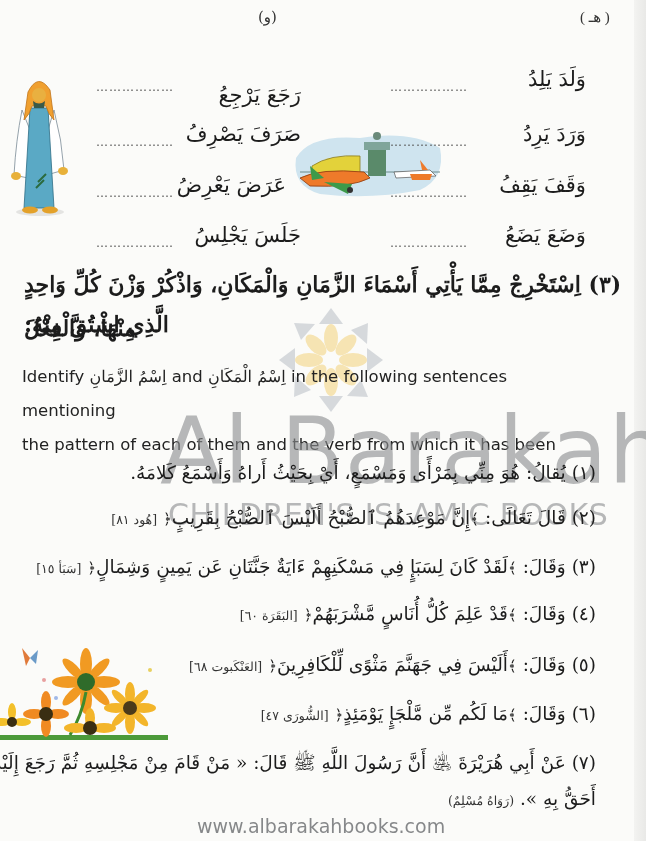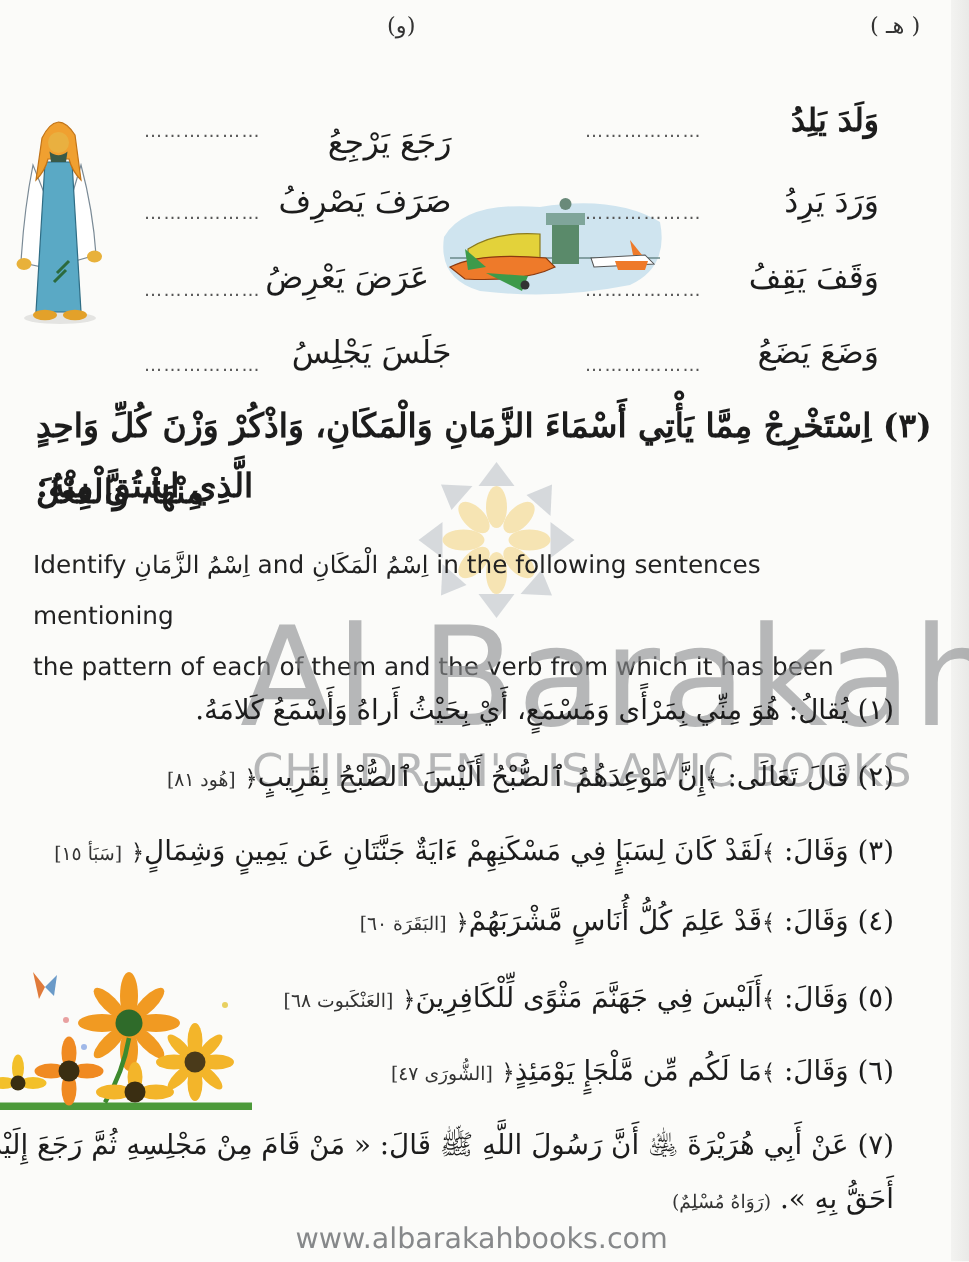--- a/index.html
+++ b/index.html
@@ -43,21 +43,21 @@
   .wm-url { font-size:19px; color:#7a7c7e; opacity:0.9; }
 
   .illus svg { display:block; }
 </style>
 </head>
 <body>
 
 <div class="page-edge"></div>
 
 <div class="abs sec-label" style="left:258px; top:8px;">(و)</div>
-<div class="abs sec-label rtl" style="left:580px; top:8px;">( هـ )</div>
+<div class="abs sec-label rtl" style="left:580px; top:8px;font-family:Liberation Serif, serif;">( هـ )</div>
 
 <div class="abs illus" style="left:8px; top:70px;">
   <svg width="60" height="150" viewBox="0 0 60 150">
     <ellipse cx="32" cy="142" rx="24" ry="4" fill="#e4e4e2"></ellipse>
     <path d="M14 40 Q8 70 6 105 L20 108 L22 60 Z" fill="#ffffff" stroke="#7a8a96" stroke-width="0.8"></path>
     <path d="M46 40 Q54 70 56 100 L42 104 L40 60 Z" fill="#ffffff" stroke="#7a8a96" stroke-width="0.8"></path>
     <path d="M22 38 L40 38 L46 138 L16 138 Z" fill="#5aa9c5" stroke="#2f6d85" stroke-width="0.8"></path>
     <path d="M20 22 Q30 2 42 20 L46 50 Q40 44 38 36 L24 36 Q22 44 16 50 Z" fill="#f0a030" stroke="#c27418" stroke-width="0.8"></path>
     <circle cx="31" cy="25" r="7" fill="#e9b040"></circle>
     <path d="M25 31 Q31 36 37 31 L36 38 L26 38 Z" fill="#3a5a48"></path>
@@ -80,21 +80,21 @@
     <path d="M10 50 Q30 40 74 44 L80 50 Q60 60 20 58 Z" fill="#ee7a2a" stroke="#8a3a10" stroke-width="0.8"></path>
     <path d="M20 38 L34 50 L22 52 Z" fill="#3d9a4a"></path>
     <path d="M34 54 L58 66 L62 56 Z" fill="#3d9a4a"></path>
     <circle cx="60" cy="62" r="3" fill="#333"></circle>
     <path d="M104 44 L140 42 L146 48 L106 50 Z" fill="#ffffff" stroke="#555" stroke-width="0.7"></path>
     <path d="M130 32 L138 42 L132 42 Z" fill="#ee7a2a"></path>
     <path d="M120 46 L142 46 L140 52 L122 52 Z" fill="#ee7a2a"></path>
   </svg>
 </div>
 
-<div class="abs vocab-word rtl" style="right:60px; top:67px;font-weight:bold;">وَلَدَ يَلِدُ</div>
+<div class="abs vocab-word rtl" style="right:60px; top:67px;">وَلَدَ يَلِدُ</div>
 <div class="abs dots" style="left:390px; top:80px;">………………</div>
 <div class="abs vocab-word rtl" style="right:345px; top:67px;margin-top:16px;">رَجَعَ يَرْجِعُ</div>
 <div class="abs dots" style="left:96px; top:80px;">………………</div>
 
 <div class="abs vocab-word rtl" style="right:60px; top:122px;">وَرَدَ يَرِدُ</div>
 <div class="abs dots" style="left:390px; top:135px;">………………</div>
 <div class="abs vocab-word rtl" style="right:345px; top:122px;">صَرَفَ يَصْرِفُ</div>
 <div class="abs dots" style="left:96px; top:135px;">………………</div>
 
 <div class="abs vocab-word rtl" style="right:60px; top:173px;">وَقَفَ يَقِفُ</div>

